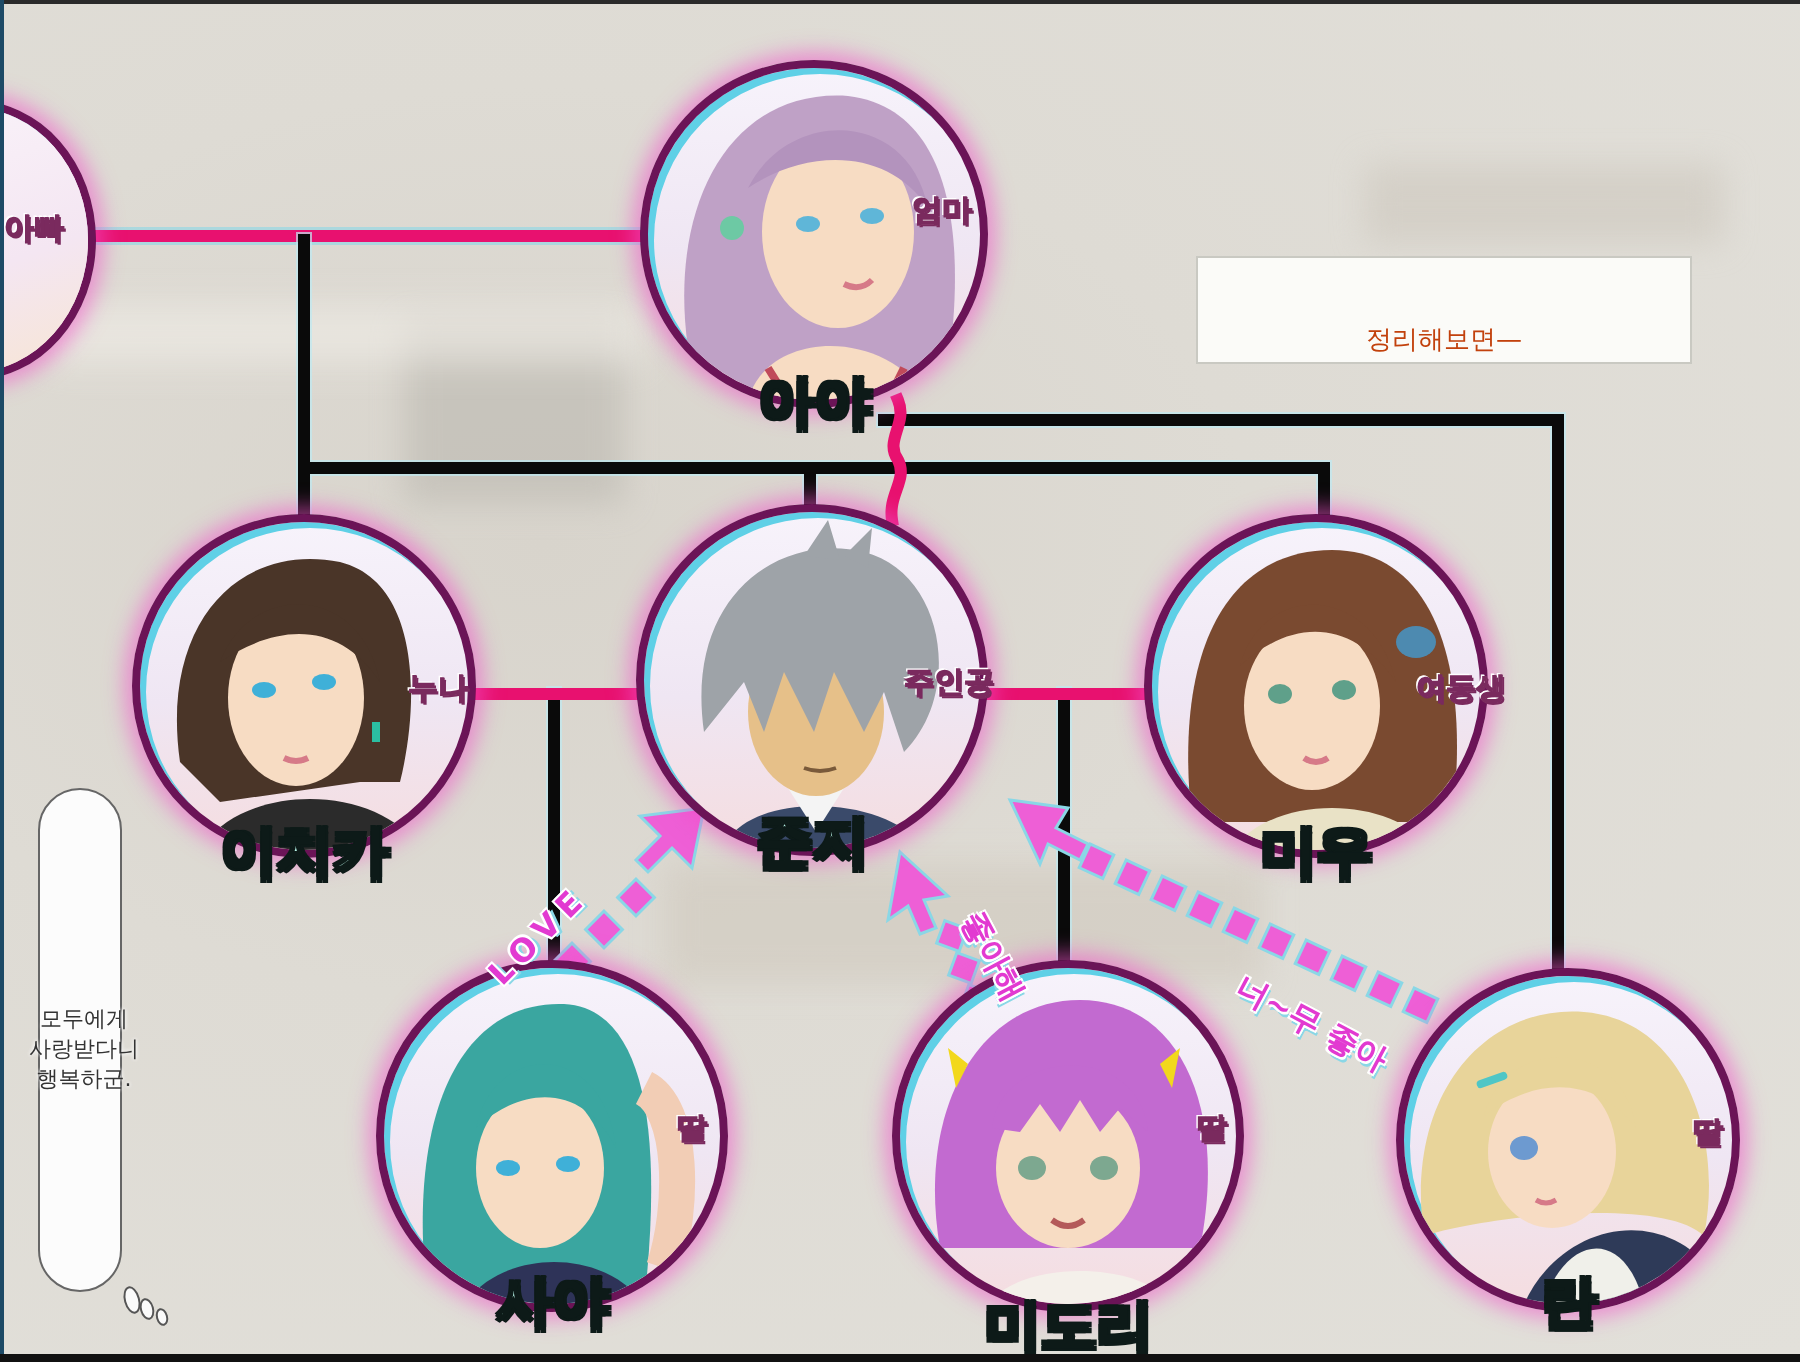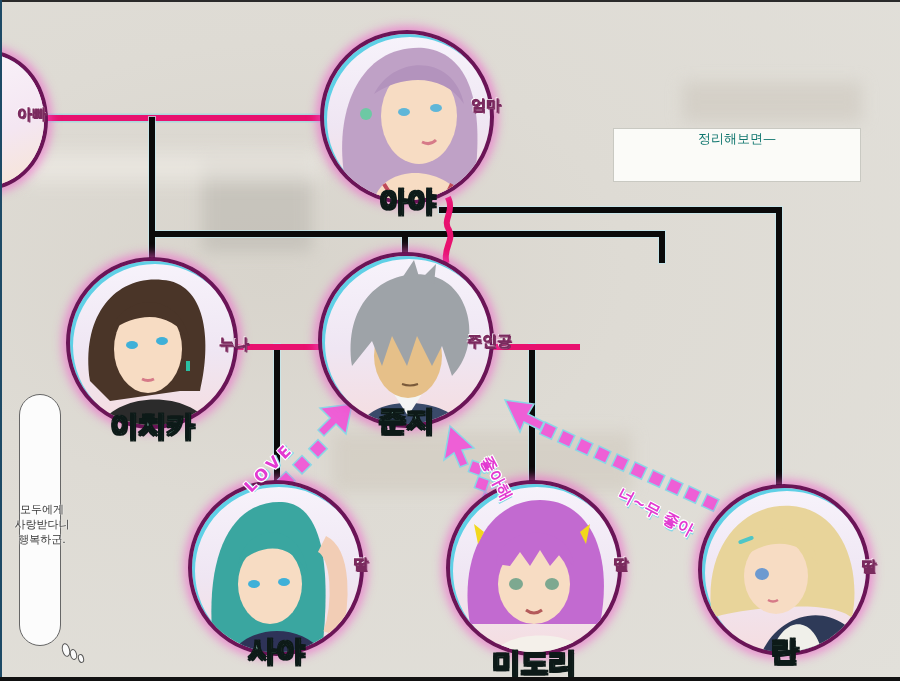--- a/index.html
+++ b/index.html
@@ -30,43 +30,42 @@
   .title .word {
     font-family:"DejaVu Sans", sans-serif; font-weight:bold; font-size:54px;
     color:#9fe6f5; letter-spacing:4px;
     -webkit-text-stroke:3px #1a1a1a;
     text-shadow:3px 4px 0 #48c4e0;
     background:linear-gradient(180deg,#55d6f2 10%,#f2eedc 90%);
     -webkit-background-clip:text; background-clip:text;
     line-height:1;
   }
   .note {
-    position:absolute; left:611px; top:126px; width:246px; height:52px;
+    position:absolute; left:596px; top:126px; width:246px; height:52px;
     background:#fbfbf8; border:1px solid #c9c9c2;
-    display:flex; flex-direction:column; align-items:center; justify-content:space-between;
-    font-size:13px; color:#0f766e; line-height:20px;
+    display:flex; flex-direction:column; align-items:center; justify-content:flex-end;
+    font-size:13px; color:#c2410c; line-height:20px;
   }
   .portrait {
     position:absolute; border-radius:50%;
     box-shadow:0 0 10px 4px rgba(240,80,200,.55);
   }
   .portrait .ring {
     position:absolute; inset:0; border-radius:50%;
     border:4px solid #6b1457;
     box-shadow:inset 3px 3px 0 #5fd0e6;
     overflow:hidden;
     background:linear-gradient(180deg,#f7f3fb 0%,#efe6f3 55%,#f5dde0 100%);
   }
   .portrait .art { position:absolute; inset:0; }
   .portrait .role {
     position:absolute; font-size:15px; font-weight:bold;
     color:#f5c9dd; -webkit-text-stroke:0.6px #7a2a5e;
     text-shadow:1px 1px 0 #7a2a5e, -1px -1px 0 #fff;
     white-space:nowrap;
-    margin-left:15px;
   }
   .portrait .role.vert { writing-mode:vertical-rl; letter-spacing:1px; }
   .portrait .name {
     position:absolute; left:50%; transform:translateX(-50%);
     font-size:28px; font-weight:bold; color:#b8f3e7;
     -webkit-text-stroke:1.2px #0d1a18;
     text-shadow:2px 2px 0 #0d1a18, -1px -1px 0 #0d1a18, 2px -1px 0 #0d1a18, -1px 2px 0 #0d1a18;
     white-space:nowrap;
   }
   .arrow-label {
@@ -223,20 +222,38 @@
           <path d="M72 118 q6 3 12 0" stroke="#d67a88" stroke-width="3" fill="none"></path>
           <path d="M30 164 C50 130, 120 130, 140 164 Z" fill="#2b2b2b"></path>
           <rect x="116" y="100" width="4" height="10" fill="#2bbfa2"></rect>
         </svg>
       </div>
     </div>
     <div class="role" style="left:138px;top:78px;">누나</div>
     <div class="name" style="top:150px;">이치카</div>
   </div>
 
+  <div class="portrait" style="left:570px;top:255px;width:172px;height:172px;">
+    <div class="ring">
+      <div class="art">
+        <svg width="164" height="164" viewBox="0 0 164 164">
+          <path d="M20 150 C10 60, 40 14, 90 14 C140 14, 160 70, 150 150 Z" fill="#7a4a30"></path>
+          <ellipse cx="80" cy="92" rx="34" ry="42" fill="#f7dcc3"></ellipse>
+          <path d="M44 72 C55 30, 110 30, 122 80 C100 48, 70 48, 44 72 Z" fill="#7a4a30"></path>
+          <ellipse cx="64" cy="86" rx="6" ry="5" fill="#5fa08a"></ellipse>
+          <ellipse cx="96" cy="84" rx="6" ry="5" fill="#5fa08a"></ellipse>
+          <path d="M76 118 q6 4 12 0" stroke="#d67a88" stroke-width="3" fill="none"></path>
+          <path d="M40 164 C60 136, 120 136, 140 164 Z" fill="#e9e2c6"></path>
+          <ellipse cx="132" cy="60" rx="10" ry="8" fill="#4d8ab0"></ellipse>
+        </svg>
+      </div>
+    </div>
+    <div class="role" style="left:136px;top:78px;">여동생</div>
+    <div class="name" style="top:150px;">미우</div>
+  </div>
 
   <div class="portrait" style="left:186px;top:478px;width:176px;height:176px;">
     <div class="ring">
       <div class="art">
         <svg width="168" height="168" viewBox="0 0 168 168">
           <path d="M22 168 C10 70, 40 16, 90 18 C130 20, 140 80, 130 168 Z" fill="#3aa6a0"></path>
           <ellipse cx="78" cy="100" rx="32" ry="40" fill="#f7dcc3"></ellipse>
           <path d="M46 80 C55 36, 110 36, 116 90 C100 58, 70 58, 46 80 Z" fill="#3aa6a0"></path>
           <ellipse cx="62" cy="100" rx="6" ry="4" fill="#3fb0d8"></ellipse>
           <ellipse cx="92" cy="98" rx="6" ry="4" fill="#3fb0d8"></ellipse>

